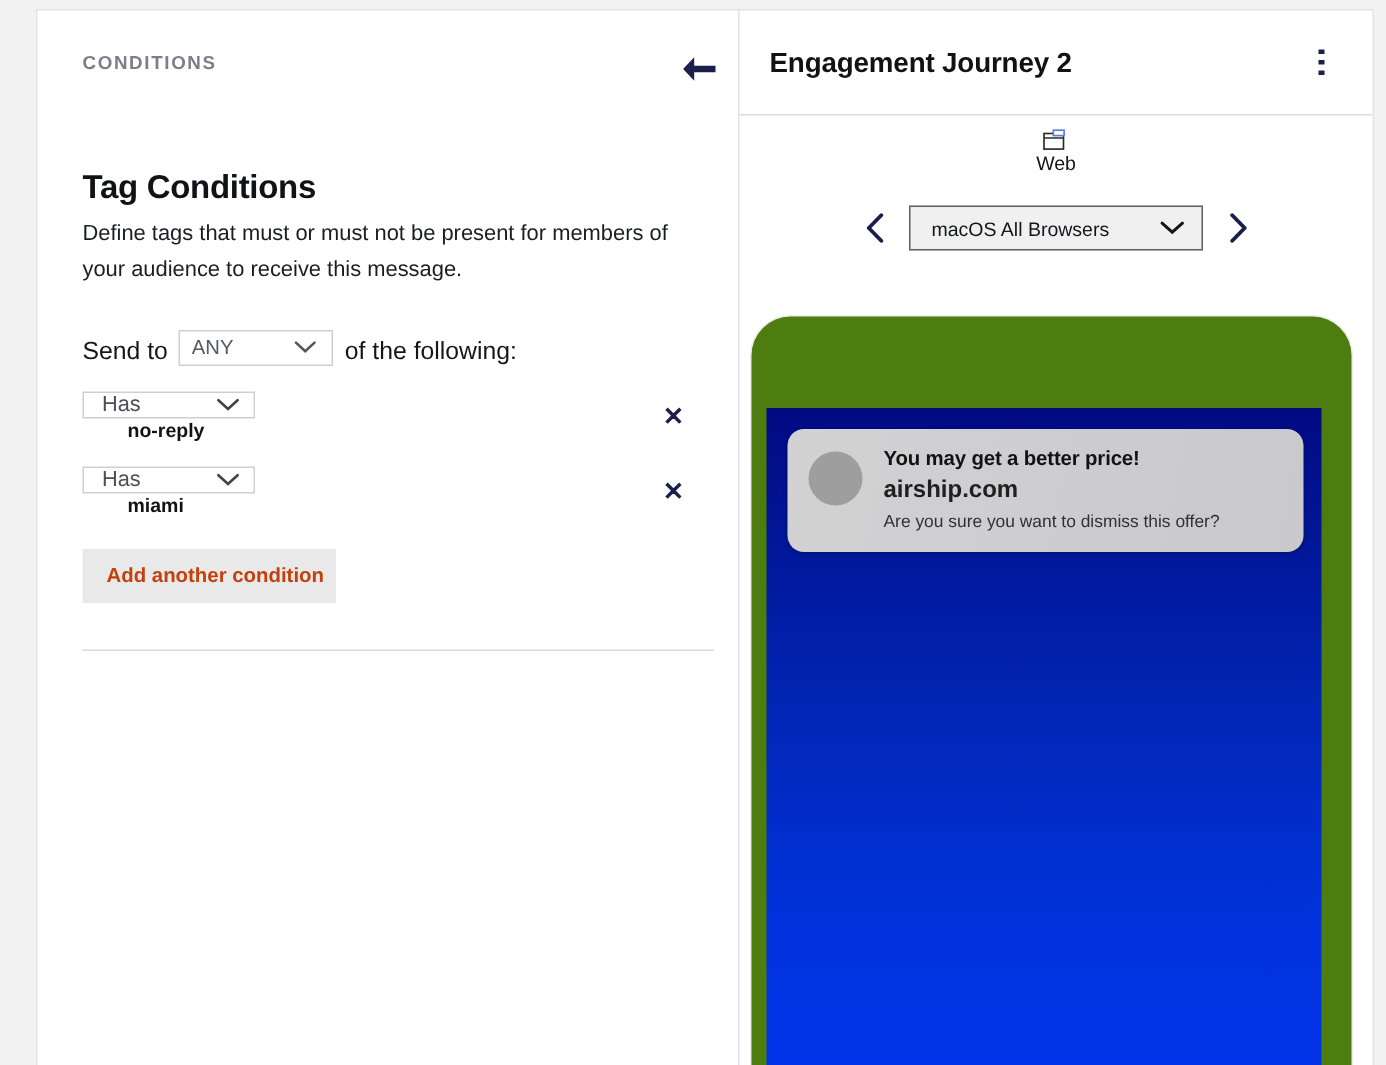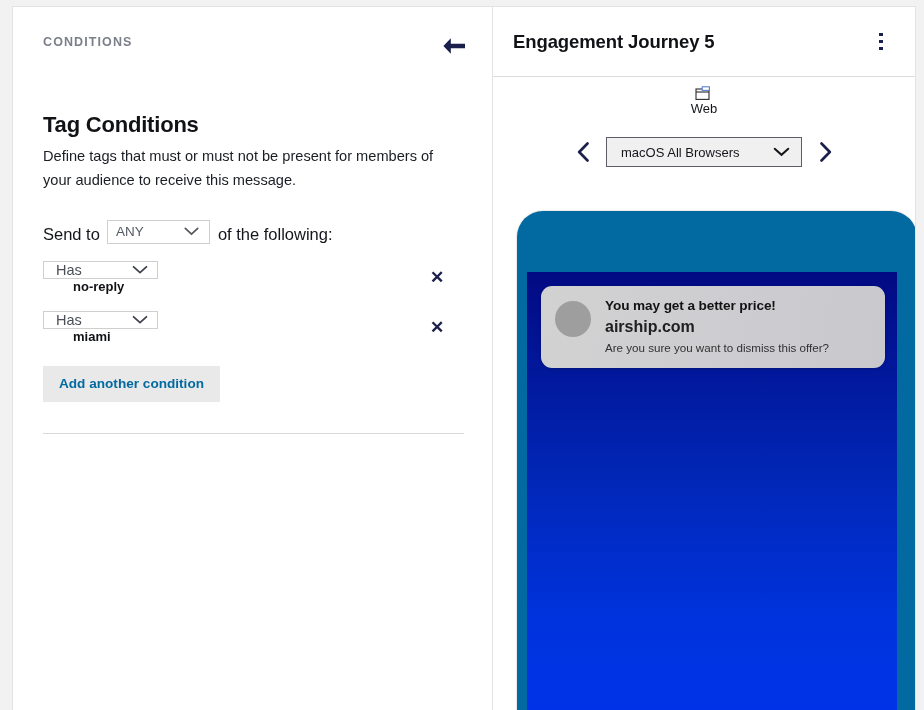--- a/index.html
+++ b/index.html
@@ -12,21 +12,21 @@
   .app {
     position: relative;
     width: 924px; height: 710px;
     display: flex;
     background: #f2f2f2;
   }
 
   
   .left-panel {
     position: absolute;
-    left: 12px; top: 6px;
+    left: 24px; top: 6px;
     width: 483px; height: 704px;
     background: #ffffff;
     border: 1px solid #e3e3e3;
     border-bottom: none;
     overflow: hidden;
   }
   .left-head {
     position: relative;
     height: 72px;
     padding: 28px 22px 0 30px;
@@ -121,24 +121,24 @@
     font-weight: bold;
     cursor: pointer;
     line-height: 1;
   }
 
   .add-btn {
     display: inline-block;
     margin-top: 22px;
     background: #e9e9e9;
     border: none;
-    padding: 10px 16px 11px 16px;
+    padding: 10px 8px 11px 16px;
     font-size: 13.6px;
     font-weight: bold;
-    color: #0369a1;
+    color: #c2410c;
     cursor: pointer;
     font-family: "Liberation Sans", sans-serif;
   }
   .divider {
     margin-top: 31px;
     height: 1px;
     background: #d9d9d9;
   }
 
   
@@ -224,23 +224,23 @@
     padding: 0 11px 0 14px;
     font-size: 13px;
     color: #14161b;
     cursor: pointer;
   }
   .device-sel .dv { flex: 1; }
 
   
   .device-frame {
     position: absolute;
-    left: 24px; top: 204px;
+    left: 8px; top: 204px;
     width: 400px; height: 500px;
-    background: #0369a1;
+    background: #4d7c0f;
     border-radius: 26px 26px 0 0;
     box-shadow: 0 0 0 1px #ececec;
   }
   .screen {
     position: absolute;
     left: 10px; top: 61px;
     width: 370px; height: 439px;
     background: linear-gradient(180deg, #020a82 0%, #0126b5 46%, #0033dc 78%, #0033e8 100%);
     overflow: hidden;
   }
@@ -347,21 +347,21 @@
 
       <button class="add-btn">Add another condition</button>
 
       <div class="divider"></div>
     </div>
   </div>
 
   <div class="right-panel">
 
     <div class="right-head">
-      <div class="journey-title">Engagement Journey 5</div>
+      <div class="journey-title">Engagement Journey 2</div>
       <div class="kebab">
         <i></i>
         <i></i>
         <i></i>
       </div>
     </div>
 
 
     <div class="channel-chip">
       <svg class="web-icon" viewBox="0 0 17 15">

